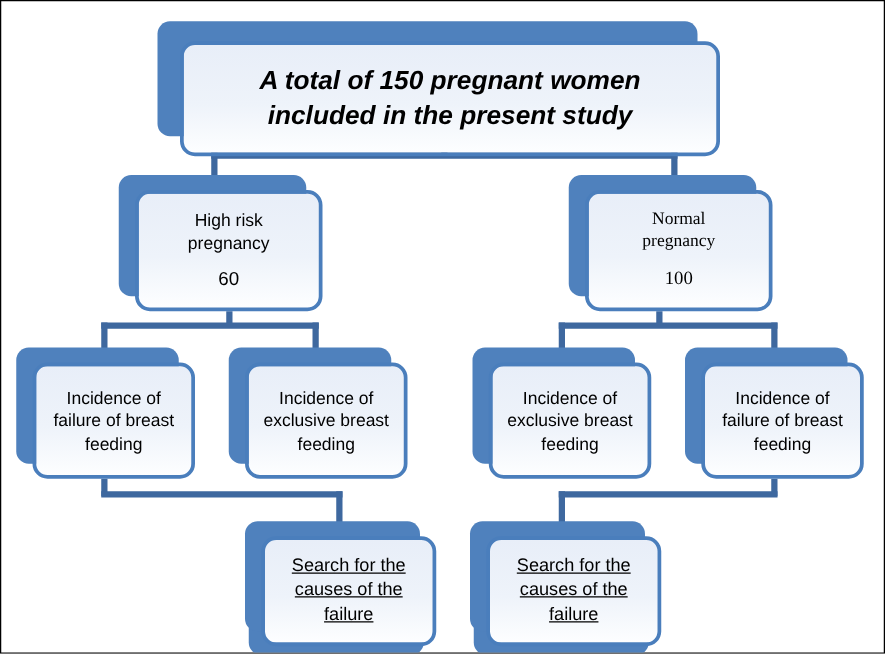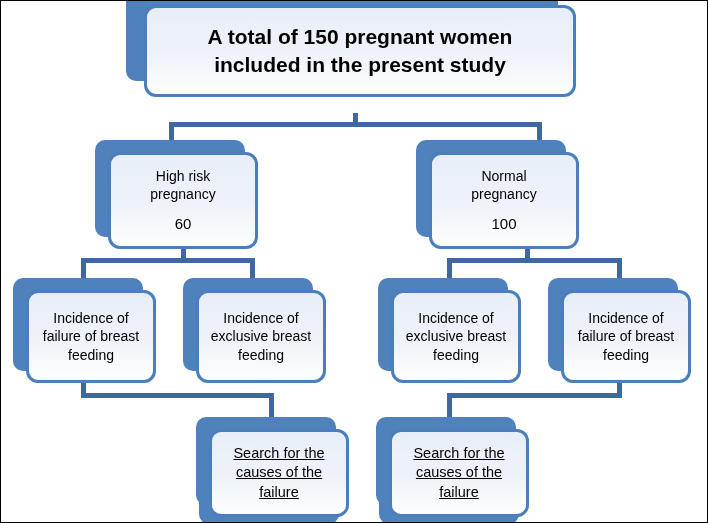--- a/index.html
+++ b/index.html
@@ -62,36 +62,36 @@
   <div class="conn" style="left:616px;top:257px;width:5px;height:22px;"></div>
 
   <div class="conn" style="left:80px;top:382px;width:5px;height:14px;"></div>
   <div class="conn" style="left:80px;top:392px;width:193px;height:5px;"></div>
   <div class="conn" style="left:268px;top:392px;width:5px;height:26px;"></div>
 
   <div class="conn" style="left:616px;top:382px;width:5px;height:14px;"></div>
   <div class="conn" style="left:446px;top:392px;width:175px;height:5px;"></div>
   <div class="conn" style="left:446px;top:392px;width:5px;height:26px;"></div>
 
-  <div class="node root" style="left:143px;top:4px;width:432px;height:92px;">
+  <div class="node root" style="left:143px;top:32px;width:432px;height:92px;font-style:italic;">
     <div class="back back1"></div>
     <div class="front">
       <span>A total of 150 pregnant women included in the present study</span>
     </div>
   </div>
 
   <div class="node l2" style="left:107px;top:151px;width:150px;height:97px;">
     <div class="back back1"></div>
     <div class="front">
       <span class="l2-title">High risk pregnancy</span>
       <span class="l2-count">60</span>
     </div>
   </div>
 
-  <div class="node l2" style="left:428px;top:151px;width:150px;height:97px;">
+  <div class="node l2" style="left:467px;top:151px;width:150px;height:97px;font-family:Liberation Serif, serif;">
     <div class="back back1"></div>
     <div class="front">
       <span class="l2-title">Normal pregnancy</span>
       <span class="l2-count">100</span>
     </div>
   </div>
 
   <div class="node l3" style="left:25px;top:289px;width:130px;height:93px;">
     <div class="back back1"></div>
     <div class="front">

